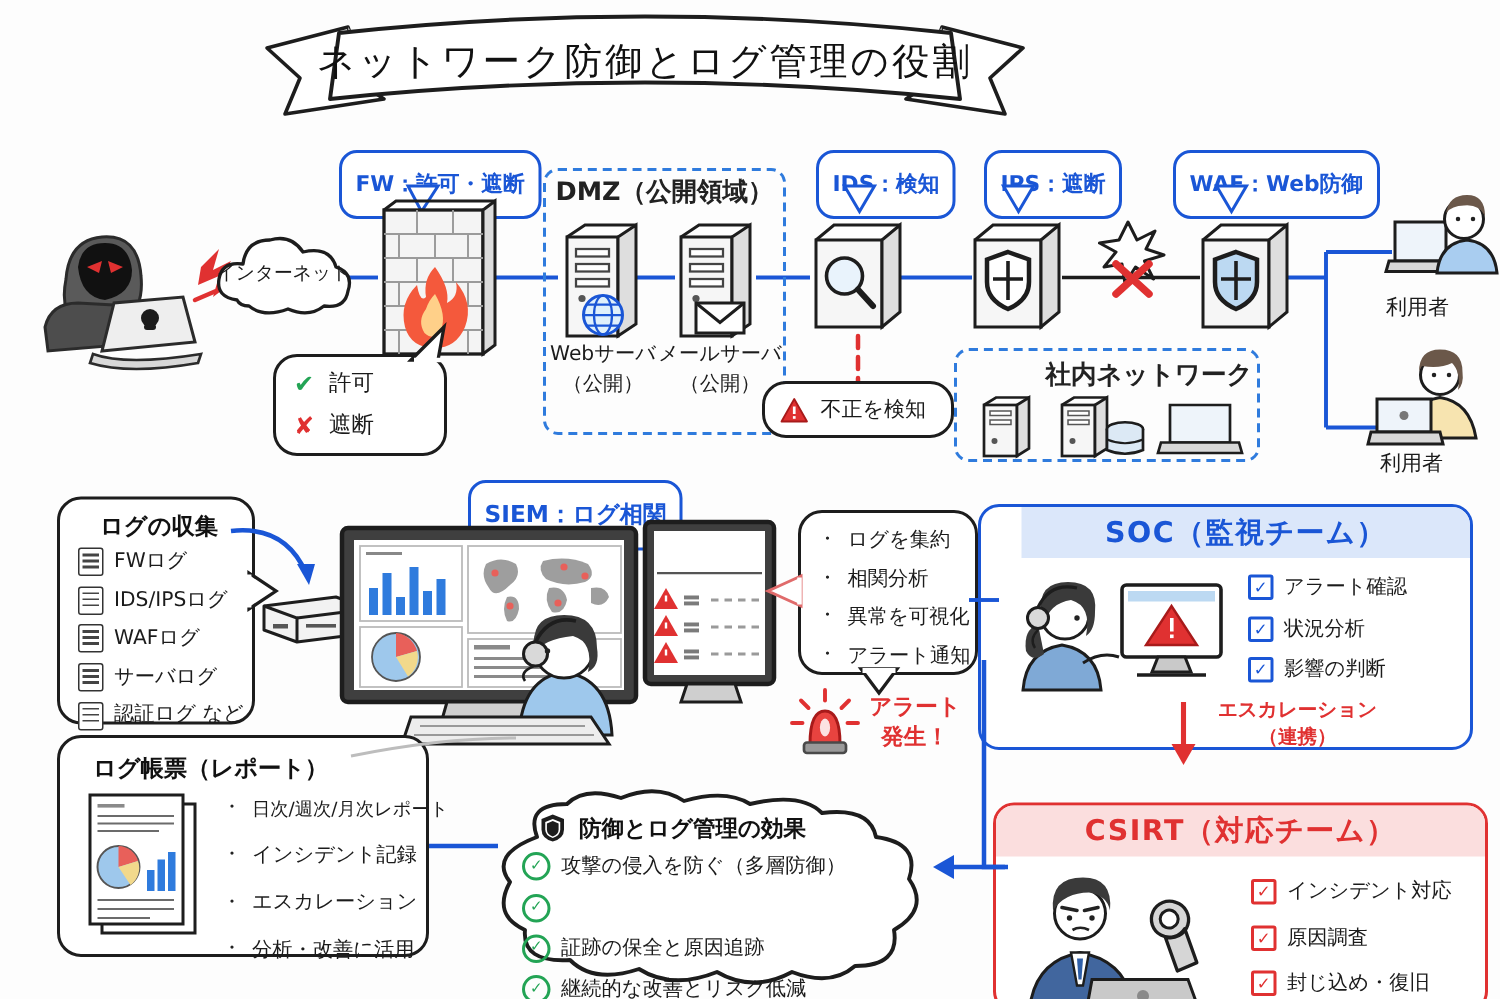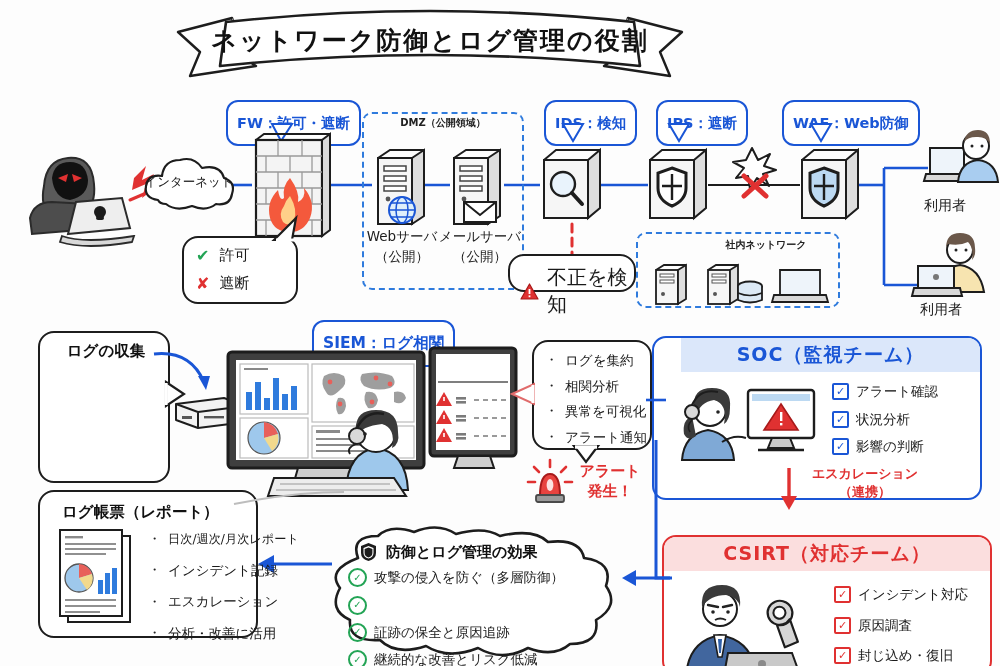--- a/index.html
+++ b/index.html
@@ -5,32 +5,32 @@
   html,body{margin:0;padding:0;background:#fff;}
   body{width:1000px;height:666px;overflow:hidden;
        font-family:"DejaVu Sans","Liberation Sans",sans-serif;color:#1a1a1a;}
   #stage{position:relative;width:1000px;height:666px;background:#fdfdfd;}
   .abs{position:absolute;box-sizing:border-box;}
   svg{overflow:visible;}
 
   
   .banner{left:170px;top:6px;width:520px;height:78px;}
   .banner-text{position:absolute;left:0;top:18px;width:520px;text-align:center;
-      font-size:25px;letter-spacing:2px;color:#111;font-weight:700;}
+      font-size:25px;letter-spacing:2px;color:#111;font-weight:400;}
 
   
   .tag{border:2px solid #1a56d6;border-radius:12px;background:#fff;
        color:#1a56d6;font-size:14.5px;font-weight:700;
        padding:12px 9px;white-space:nowrap;text-align:center;line-height:1.25;margin-left:12px;}
   .tag-siem{font-size:15.5px;}
 
   
   .zone{border:2px dashed #2f7bdd;border-radius:10px;}
   .zone-title{position:absolute;left:0;width:100%;text-align:center;
-      font-size:10px;color:#222;font-weight:600;}
+      font-size:17px;color:#222;font-weight:600;}
 
   
   .box{border:2.4px solid #1d1d1d;border-radius:16px;background:#fff;}
   .box-title{font-size:15.5px;font-weight:700;color:#111;}
   .li{display:flex;align-items:center;gap:7px;font-size:13.5px;color:#1b1b1b;
       white-space:nowrap;line-height:1.45;}
   .bullet{font-size:13px;color:#222;}
 
   
   .chk-green{color:#23a455;font-weight:700;font-size:16px;line-height:1;}
@@ -233,21 +233,21 @@
       <line x1="32" y1="47" x2="42" y2="58" stroke="#1d1d1d" stroke-width="4" stroke-linecap="round"></line>
     </svg>
   </div>
   <div class="abs box" style="left:508px;top:254px;width:128px;height:38px;">
     <div class="abs" style="left:10px;top:8px;display:flex;align-items:center;gap:8px;">
       <svg width="19" height="17" viewBox="0 0 19 17">
         <path d="M9.5 1 L18 16 L1 16 Z" fill="#e03131" stroke="#a81a1a" stroke-width="1.2" stroke-linejoin="round"></path>
         <rect x="8.6" y="6" width="1.8" height="5" fill="#fff"></rect>
           <rect x="8.6" y="12.4" width="1.8" height="1.8" fill="#fff"></rect>
       </svg>
-      <span style="font-size:20px;">不正を検知</span>
+      <span style="font-size:14px;">不正を検知</span>
     </div>
   </div>
 
   <div class="abs tag" style="left:644px;top:100px;">IPS：遮断</div>
   <svg class="abs" style="left:668px;top:124px;width:22px;height:18px;">
     <path d="M1 0 L21 0 L11 17 Z" fill="#fff" stroke="#1a56d6" stroke-width="2"></path>
   </svg>
   <div class="abs" style="left:646px;top:146px;width:64px;height:82px;">
     <svg width="64" height="82" viewBox="0 0 64 82">
       <rect x="4" y="14" width="44" height="58" fill="#f6f6f6" stroke="#1d1d1d" stroke-width="2"></rect>
@@ -322,20 +322,42 @@
       <path d="M26 62 Q28 38 48 35 Q68 38 72 62 Z" fill="#f7e4b0" stroke="#1d1d1d" stroke-width="2"></path>
       <path d="M6 36 L42 36 L42 58 L6 58 Z" fill="#eef4fa" stroke="#1d1d1d" stroke-width="2"></path>
       <circle cx="24" cy="47" r="3" fill="#777"></circle>
       <path d="M2 58 L48 58 L50 66 L0 66 Z" fill="#d8d8d8" stroke="#1d1d1d" stroke-width="2"></path>
     </svg>
   </div>
   <div class="abs cap" style="left:896px;top:300px;width:90px;font-size:14px;">利用者</div>
 
   <div class="abs box" style="left:38px;top:331px;width:132px;height:152px;">
     <div class="abs box-title" style="left:0;top:8px;width:132px;text-align:center;">ログの収集</div>
+    <div class="abs" style="left:12px;top:32px;display:flex;flex-direction:column;gap:6px;">
+      <div class="li">
+          <span class="doc-ico"></span>
+          <span>FWログ</span>
+        </div>
+      <div class="li">
+          <span class="doc-ico"></span>
+          <span>IDS/IPSログ</span>
+        </div>
+      <div class="li">
+          <span class="doc-ico"></span>
+          <span>WAFログ</span>
+        </div>
+      <div class="li">
+          <span class="doc-ico"></span>
+          <span>サーバログ</span>
+        </div>
+      <div class="li">
+          <span class="doc-ico"></span>
+          <span>認証ログ など</span>
+        </div>
+    </div>
   </div>
   <svg class="abs" style="left:166px;top:380px;width:22px;height:28px;">
     <path d="M0 2 L18 14 L0 26 Z" fill="#fff" stroke="#1d1d1d" stroke-width="2.2"></path>
     <line x1="0" y1="3" x2="0" y2="25" stroke="#fff" stroke-width="3.2"></line>
   </svg>
 
   <svg class="abs" style="left:150px;top:348px;width:110px;height:86px;">
     <path d="M4 6 Q40 2 54 34" fill="none" stroke="#1a56d6" stroke-width="3"></path>
     <path d="M48 28 L56 42 L60 28 Z" fill="#1a56d6"></path>
     <g>
@@ -623,21 +645,21 @@
 
   <svg class="abs" style="left:640px;top:440px;width:30px;height:140px;">
     <path d="M16 0 L16 138 L30 138" fill="none" stroke="#1a56d6" stroke-width="3"></path>
   </svg>
 
   <svg class="abs" style="left:256px;top:552px;width:76px;height:24px;">
     <line x1="76" y1="12" x2="16" y2="12" stroke="#1a56d6" stroke-width="3"></line>
     <path d="M18 3 L2 12 L18 21 Z" fill="#1a56d6"></path>
   </svg>
 
-  <div class="abs box" style="left:38px;top:490px;width:220px;height:148px;text-align:center;">
+  <div class="abs box" style="left:38px;top:490px;width:248px;height:148px;text-align:center;">
     <div class="abs box-title" style="left:22px;top:10px;">ログ帳票（レポート）</div>
     <svg class="abs" style="left:14px;top:36px;width:84px;height:100px;">
       <rect x="14" y="8" width="62" height="86" fill="#fff" stroke="#1d1d1d" stroke-width="2"></rect>
       <rect x="6" y="2" width="62" height="86" fill="#fff" stroke="#1d1d1d" stroke-width="2"></rect>
       <g fill="#8a8a8a">
           <rect x="11" y="8" width="18" height="2.4"></rect>
         </g>
       <g stroke="#6b6b6b" stroke-width="1.4">
         <line x1="11" y1="16" x2="62" y2="16"></line>
           <line x1="11" y1="21" x2="62" y2="21"></line>

